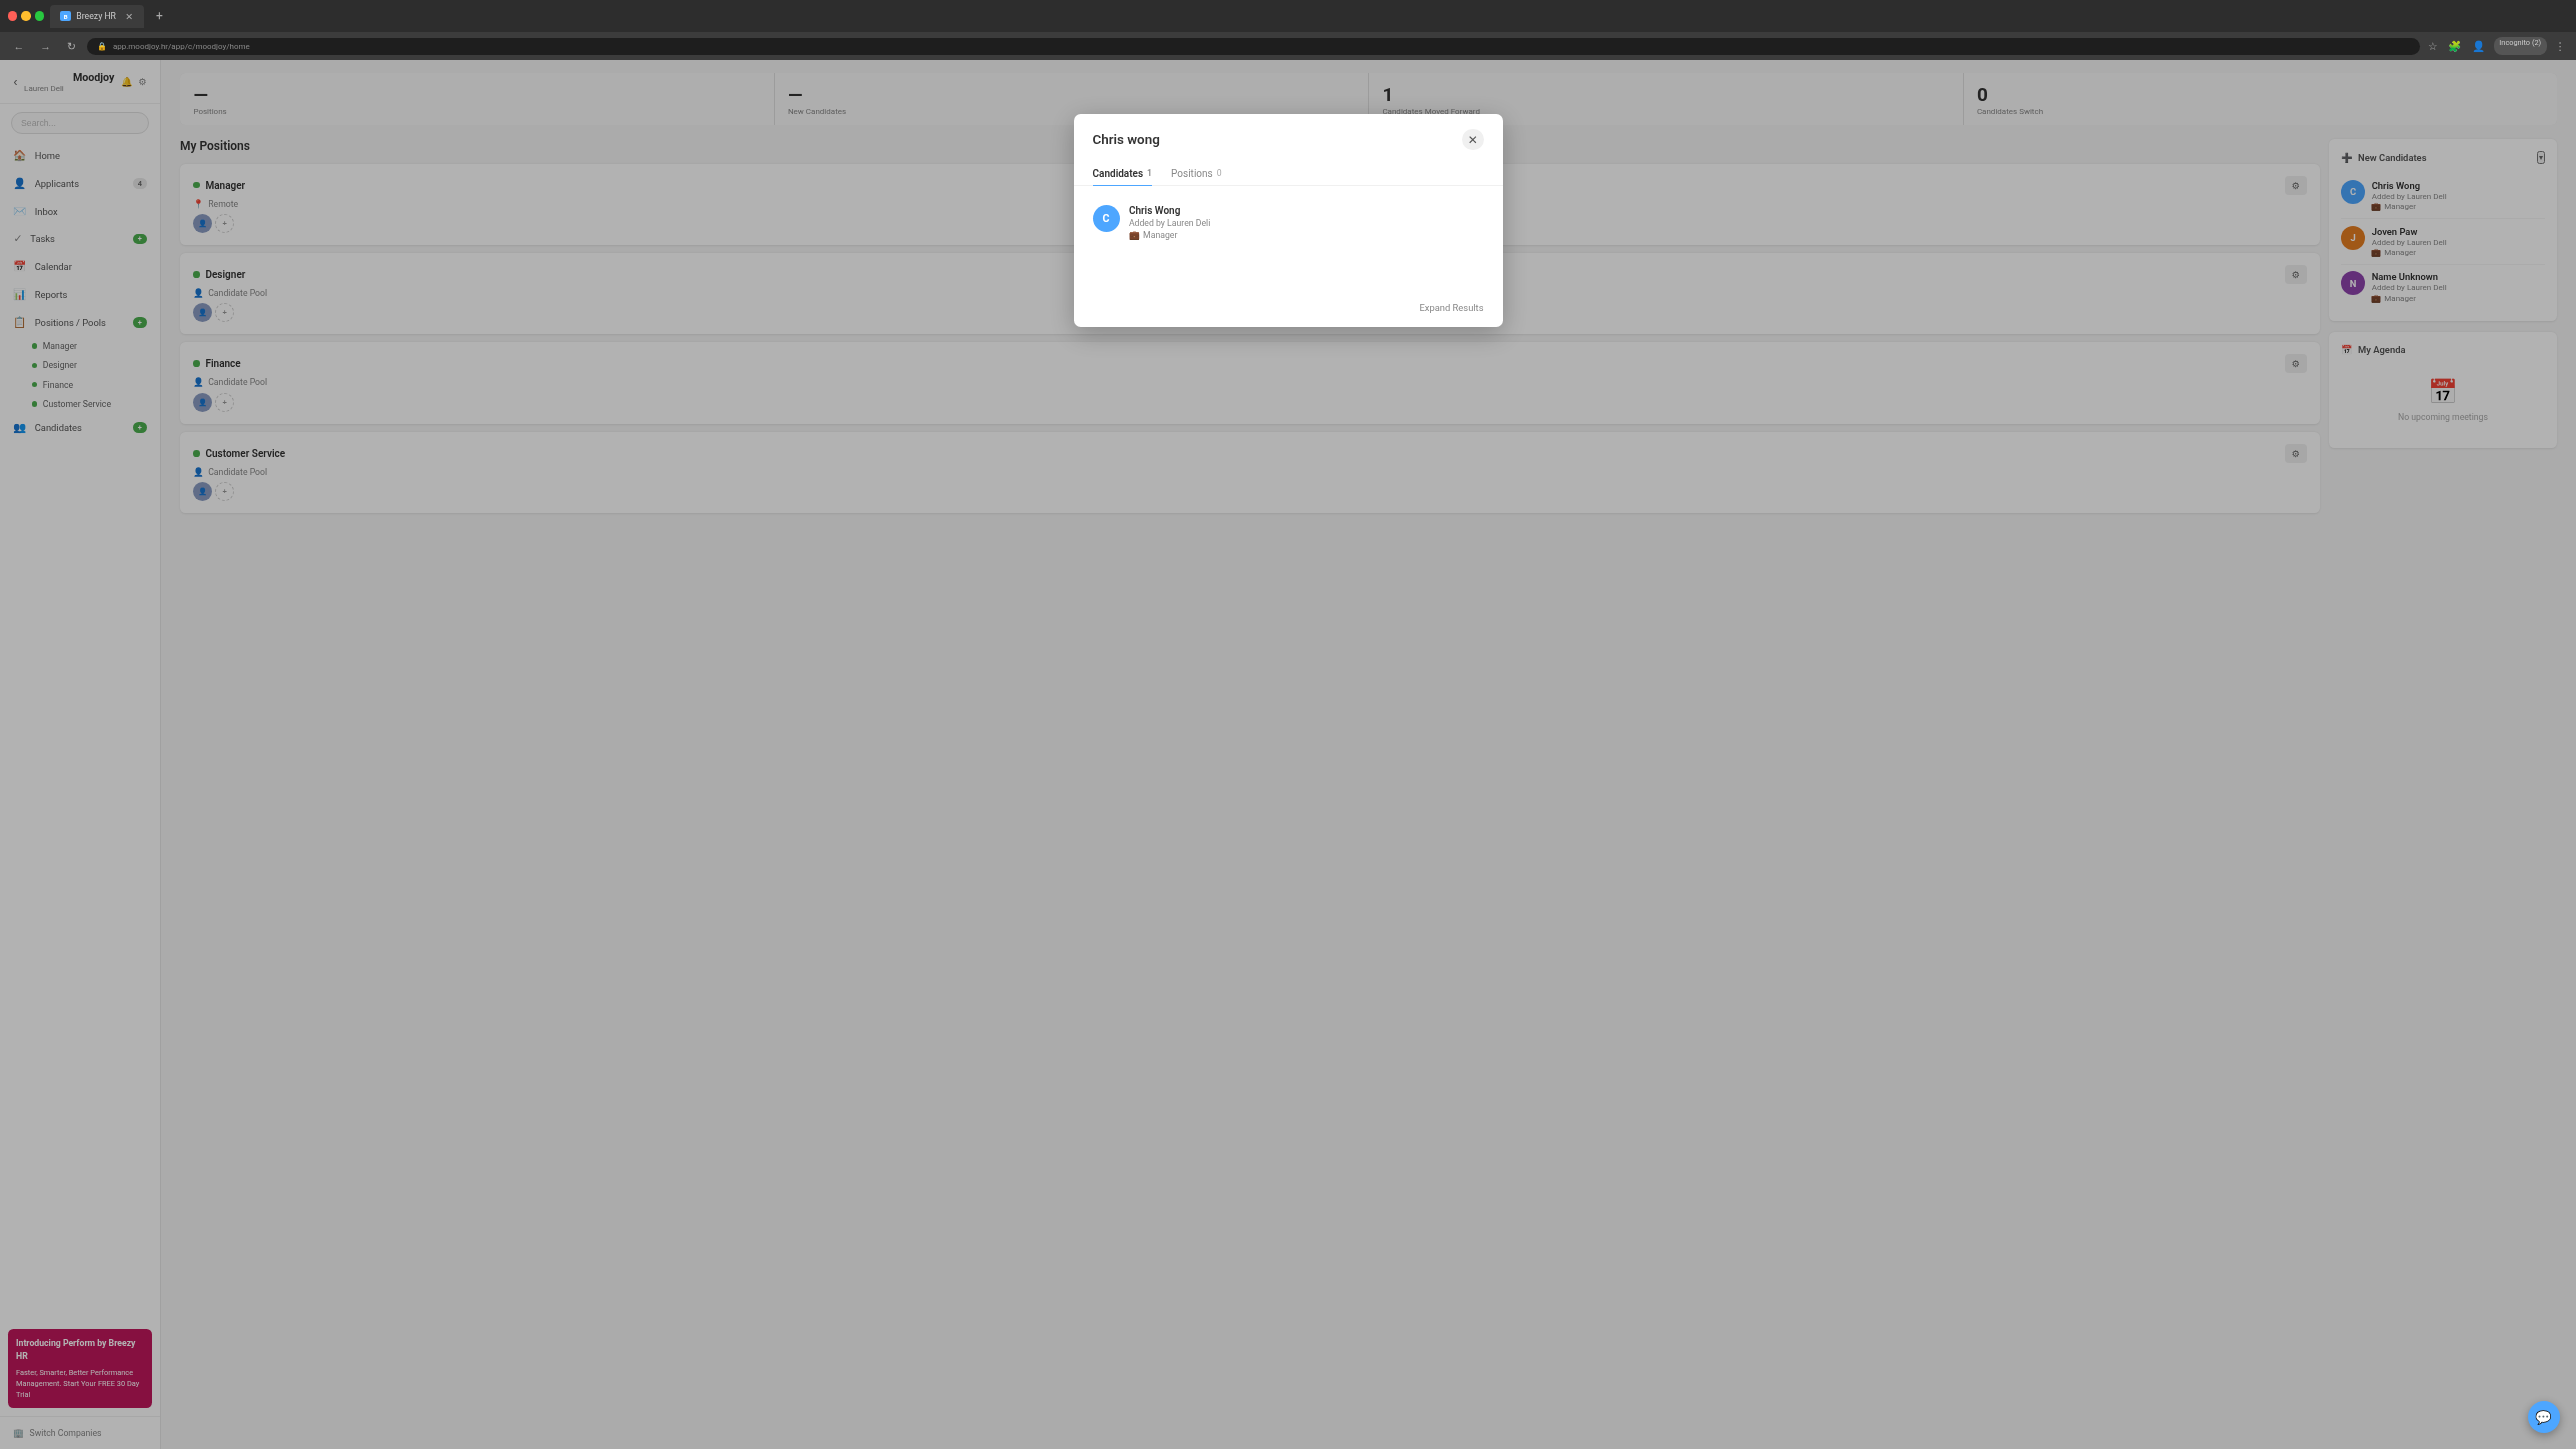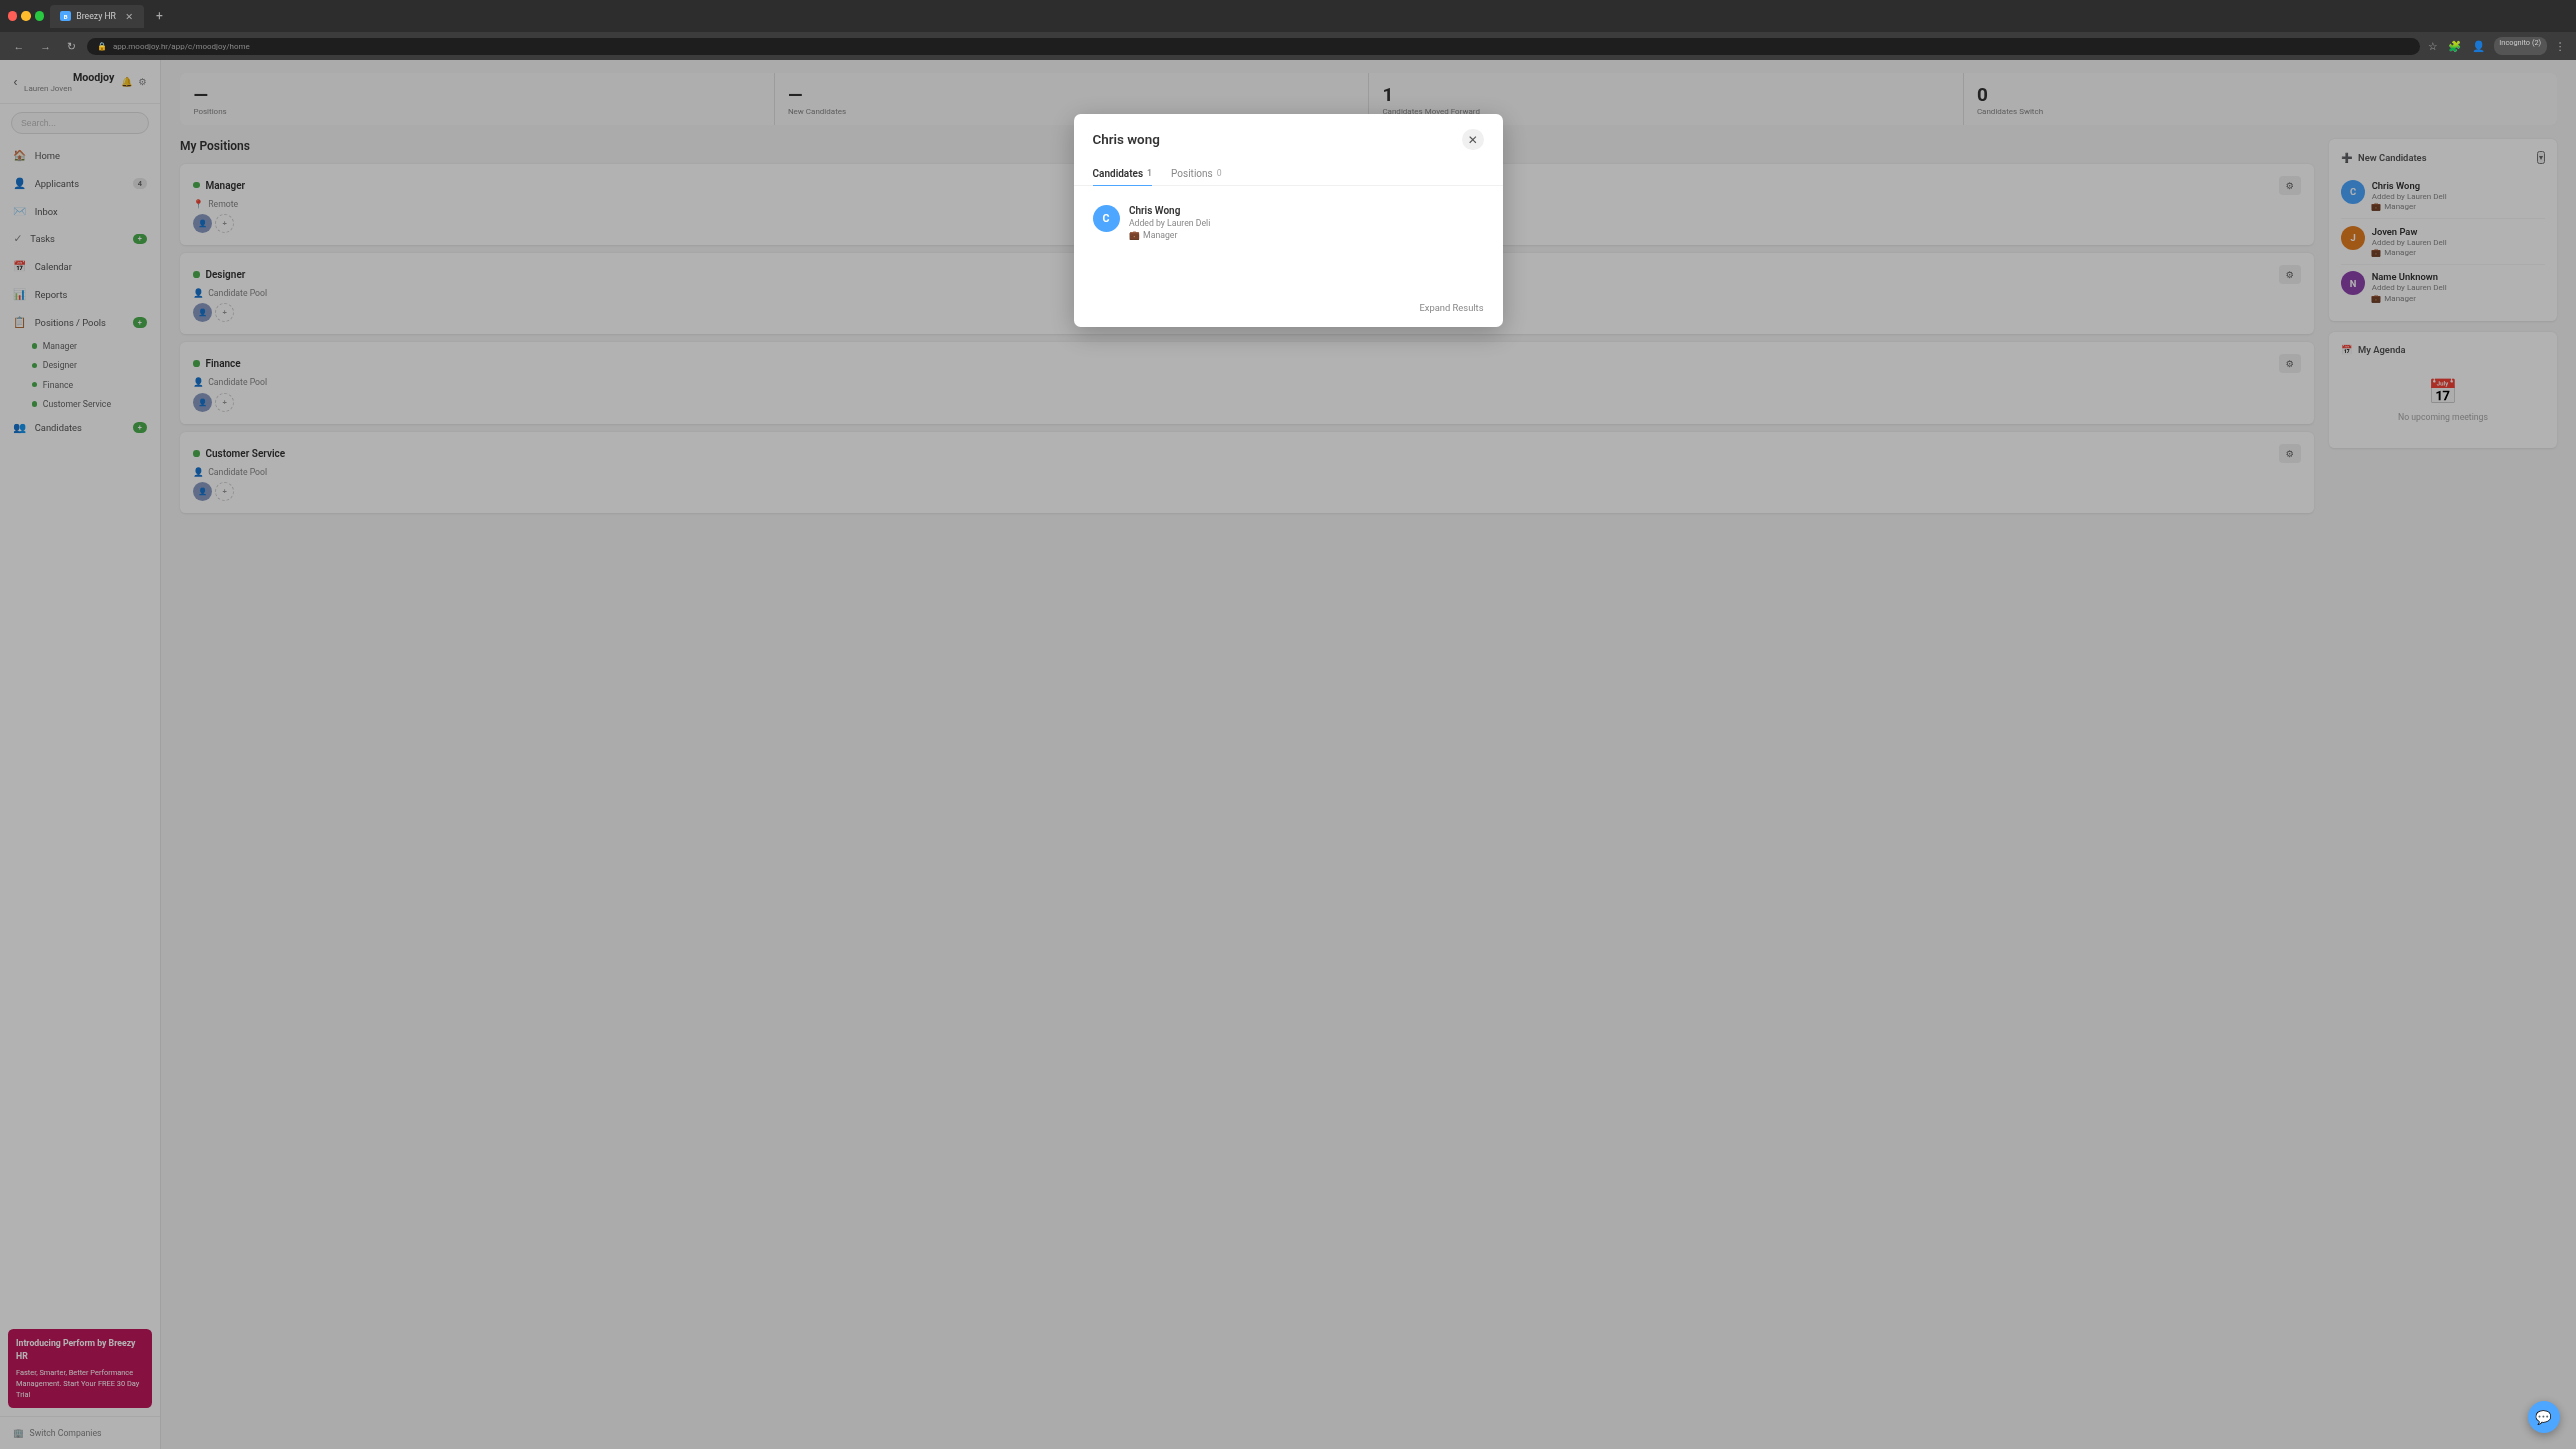--- a/index.html
+++ b/index.html
@@ -55,21 +55,21 @@
     
     .main { flex: 1; display: flex; flex-direction: column; overflow: hidden; }
     .main-header { padding: 13.4px 19px 0; background: #f5f5f5; }
     .main-title { font-size: 17.4px; font-weight: 700; color: #333; margin-bottom: 8px; }
     .stats-bar { display: flex; gap: 0; background: #e8e8e8; border-radius: 5.4px; overflow: hidden; margin-bottom: 0; }
     .stat-item { flex: 1; padding: 9.4px 13.4px; background: #f9f9f9; border-right: 0.7px solid #e0e0e0; }
     .stat-item:last-child { border-right: none; }
     .stat-value { font-size: 19px; font-weight: 700; color: #333; }
     .stat-label { font-size: 8px; color: #888; margin-top: 1.3px; }
 
-    .main-body { flex: 1; display: flex; gap: 15px; padding: 13.4px 19px; overflow: auto; }
+    .main-body { flex: 1; display: flex; gap: 9px; padding: 13.4px 19px; overflow: auto; }
 
     
     .positions-panel { flex: 1; }
     .positions-title { font-size: 12px; font-weight: 600; color: #333; margin-bottom: 10.7px; }
     .position-card { background: white; border-radius: 5.4px; padding: 12px 13.4px; margin-bottom: 8px; box-shadow: 0 0.7px 2px rgba(0,0,0,0.08); }
     .position-header { display: flex; align-items: center; justify-content: space-between; margin-bottom: 4px; }
     .position-name { font-size: 10px; font-weight: 600; color: #333; display: flex; align-items: center; gap: 5.4px; }
     .position-dot { width: 6.7px; height: 6.7px; border-radius: 50%; background: #4caf50; }
     .position-gear { background: #f0f0f0; border: none; border-radius: 4px; padding: 4px 6.7px; cursor: pointer; color: #666; font-size: 9.4px; }
     .position-meta { font-size: 8.7px; color: #888; display: flex; align-items: center; gap: 4px; margin-bottom: 5.4px; }
@@ -157,21 +157,21 @@
   </div>
 </div>
 
 <div class="app">
 
   <div class="sidebar">
     <div class="sidebar-header">
       <button class="back-btn">‹</button>
       <div class="company-info">
         <div class="company-name">Moodjoy</div>
-        <div class="company-user">Lauren Joven</div>
+        <div class="company-user">Lauren Deli</div>
       </div>
       <div class="sidebar-icons">
         <button class="sidebar-icon-btn">🔔</button>
         <button class="sidebar-icon-btn">⚙</button>
       </div>
     </div>
 
     <div class="search-bar">
       <input class="search-input" type="text" placeholder="Search..." style="">
     </div>

